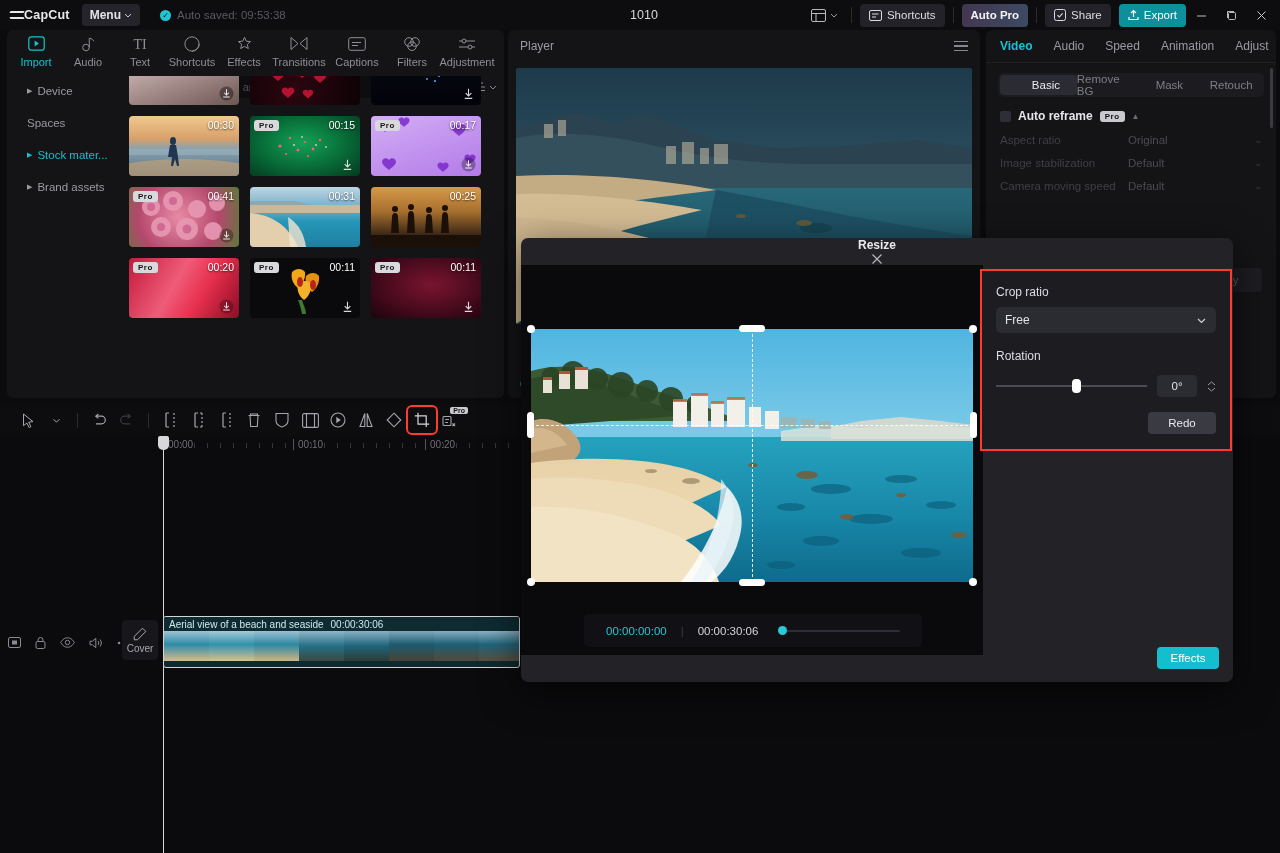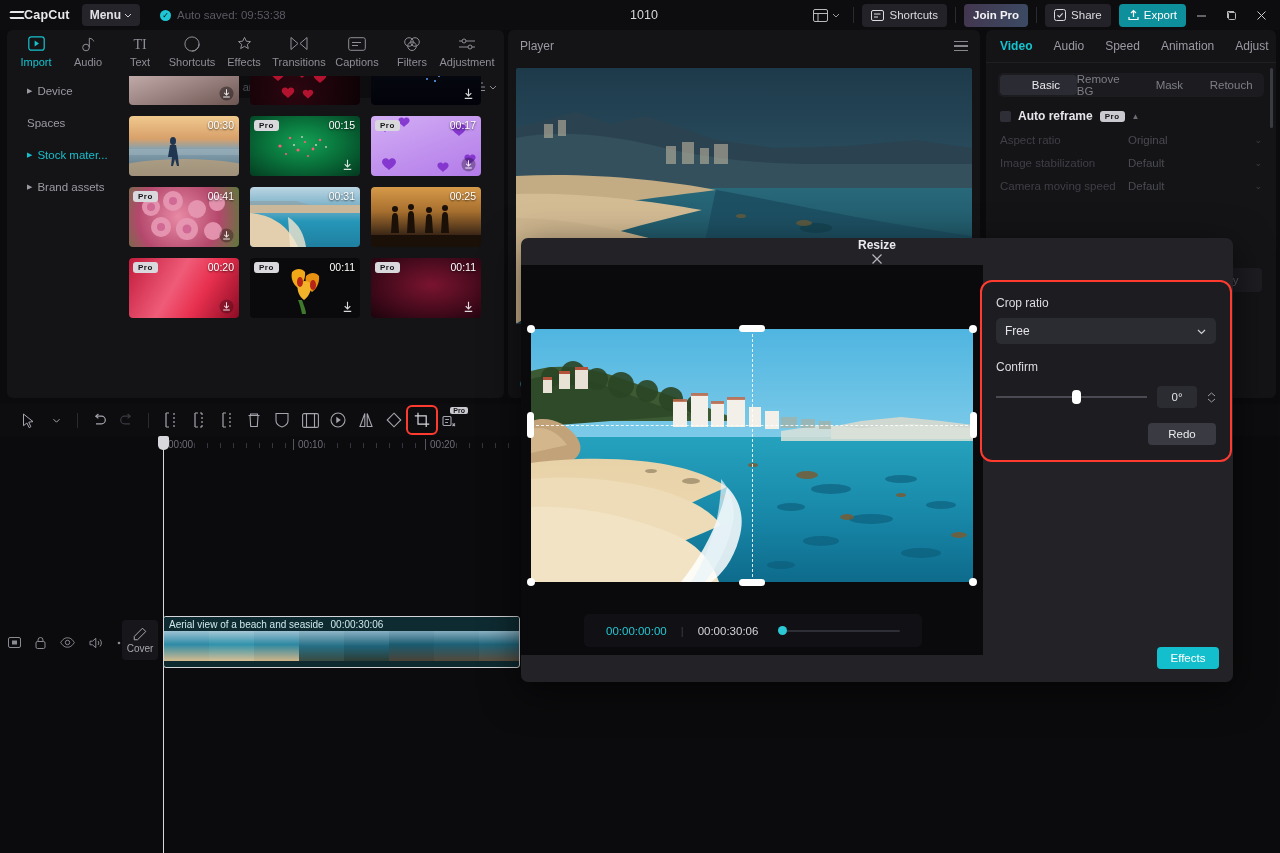--- a/index.html
+++ b/index.html
@@ -200,22 +200,22 @@
     background: #111115; border-radius: 5px; display: flex; align-items: center;
     padding: 0 22px; gap: 14px; }
   .tc-cur { font-size: 11.5px; color: #22c7d3; }
   .tc-div { color: #3c3c44; font-size: 11px; }
   .tc-tot { font-size: 11.5px; color: #d4d4d8; }
   .sc-track { flex: 1; height: 2px; background: #2e2e36; border-radius: 2px;
     position: relative; margin-left: 6px; }
   .sc-knob { position: absolute; left: 0; top: -3.5px; width: 9px; height: 9px;
     border-radius: 50%; background: #2ac9d5; cursor: pointer; }
 
-  .crop-panel { position: absolute; left: 459px; top: 42px; width: 252px; height: 182px;
-    background: #1c1c21; border: 2px solid #ff3b30; border-radius: 12px; padding: 14px 14px 0 14px; }
+  .crop-panel { position: absolute; left: 459px; top: 31px; width: 252px; height: 182px;
+    background: #1c1c21; border: 2px solid #ff3b30; border-radius: 0; padding: 14px 14px 0 14px; }
   .cp-lbl { font-size: 12px; color: #dcdce2; margin-bottom: 8px; }
   .cp-select { height: 26px; background: #2b2b32; border-radius: 5px; display: flex;
     align-items: center; justify-content: space-between; padding: 0 9px; font-size: 12px;
     color: #e4e4e8; cursor: pointer; }
   .cp-rot-lbl { font-size: 12px; color: #dcdce2; margin-top: 16px; margin-bottom: 12px; }
   .rot-row { display: flex; align-items: center; gap: 10px; }
   .rot-track { flex: 1; height: 2px; background: #4a4a52; position: relative; }
   .rot-knob { position: absolute; left: 50%; top: -6px; width: 9px; height: 14px;
     border-radius: 4px; background: #fff; cursor: pointer; }
   .rot-field { width: 40px; height: 22px; background: #2b2b32; border-radius: 4px;
@@ -268,21 +268,21 @@
       <div class="pill dark">
         <svg width="13" height="11" viewBox="0 0 13 11">
           <rect x="0.5" y="0.5" width="12" height="10" rx="1.5" stroke="#dcdce0" fill="none"></rect>
           <line x1="3" y1="4" x2="9.5" y2="4" stroke="#dcdce0"></line>
           <line x1="3" y1="7" x2="7" y2="7" stroke="#dcdce0"></line>
         </svg>
         <span>Shortcuts</span>
       </div>
       <div class="tb-sep"></div>
       <div class="pill joinpro">
-        <span>Join Pro</span>
+        <span>Auto Pro</span>
       </div>
       <div class="tb-sep"></div>
       <div class="pill dark">
         <svg width="12" height="12" viewBox="0 0 12 12">
           <rect x="0.5" y="0.5" width="11" height="11" rx="2" stroke="#dcdce0" fill="none"></rect>
           <path d="M3.5 6.2l1.8 1.8 3.3-3.6" stroke="#dcdce0" stroke-width="1.1" fill="none"></path>
         </svg>
         <span>Share</span>
       </div>
       <div class="pill export" style="margin-left:8px">
@@ -1063,21 +1063,21 @@
     </div>
 
     <div class="crop-panel">
       <div class="cp-lbl">Crop ratio</div>
       <div class="cp-select">
         <span>Free</span>
         <svg width="11" height="11" viewBox="0 0 11 11">
             <path d="M2 4l3.5 3.5L9 4" stroke="#cfcfd4" stroke-width="1.2" fill="none"></path>
           </svg>
       </div>
-      <div class="cp-rot-lbl">Confirm</div>
+      <div class="cp-rot-lbl">Rotation</div>
       <div class="rot-row">
         <span class="rot-track">
           <span class="rot-knob"></span>
         </span>
         <span class="rot-field">0°</span>
         <span class="spin">
           <svg width="9" height="5" viewBox="0 0 9 5">
               <path d="M1 4l3.5-3L8 4" stroke="#9a9aa2" fill="none"></path>
             </svg>
           <svg width="9" height="5" viewBox="0 0 9 5">

